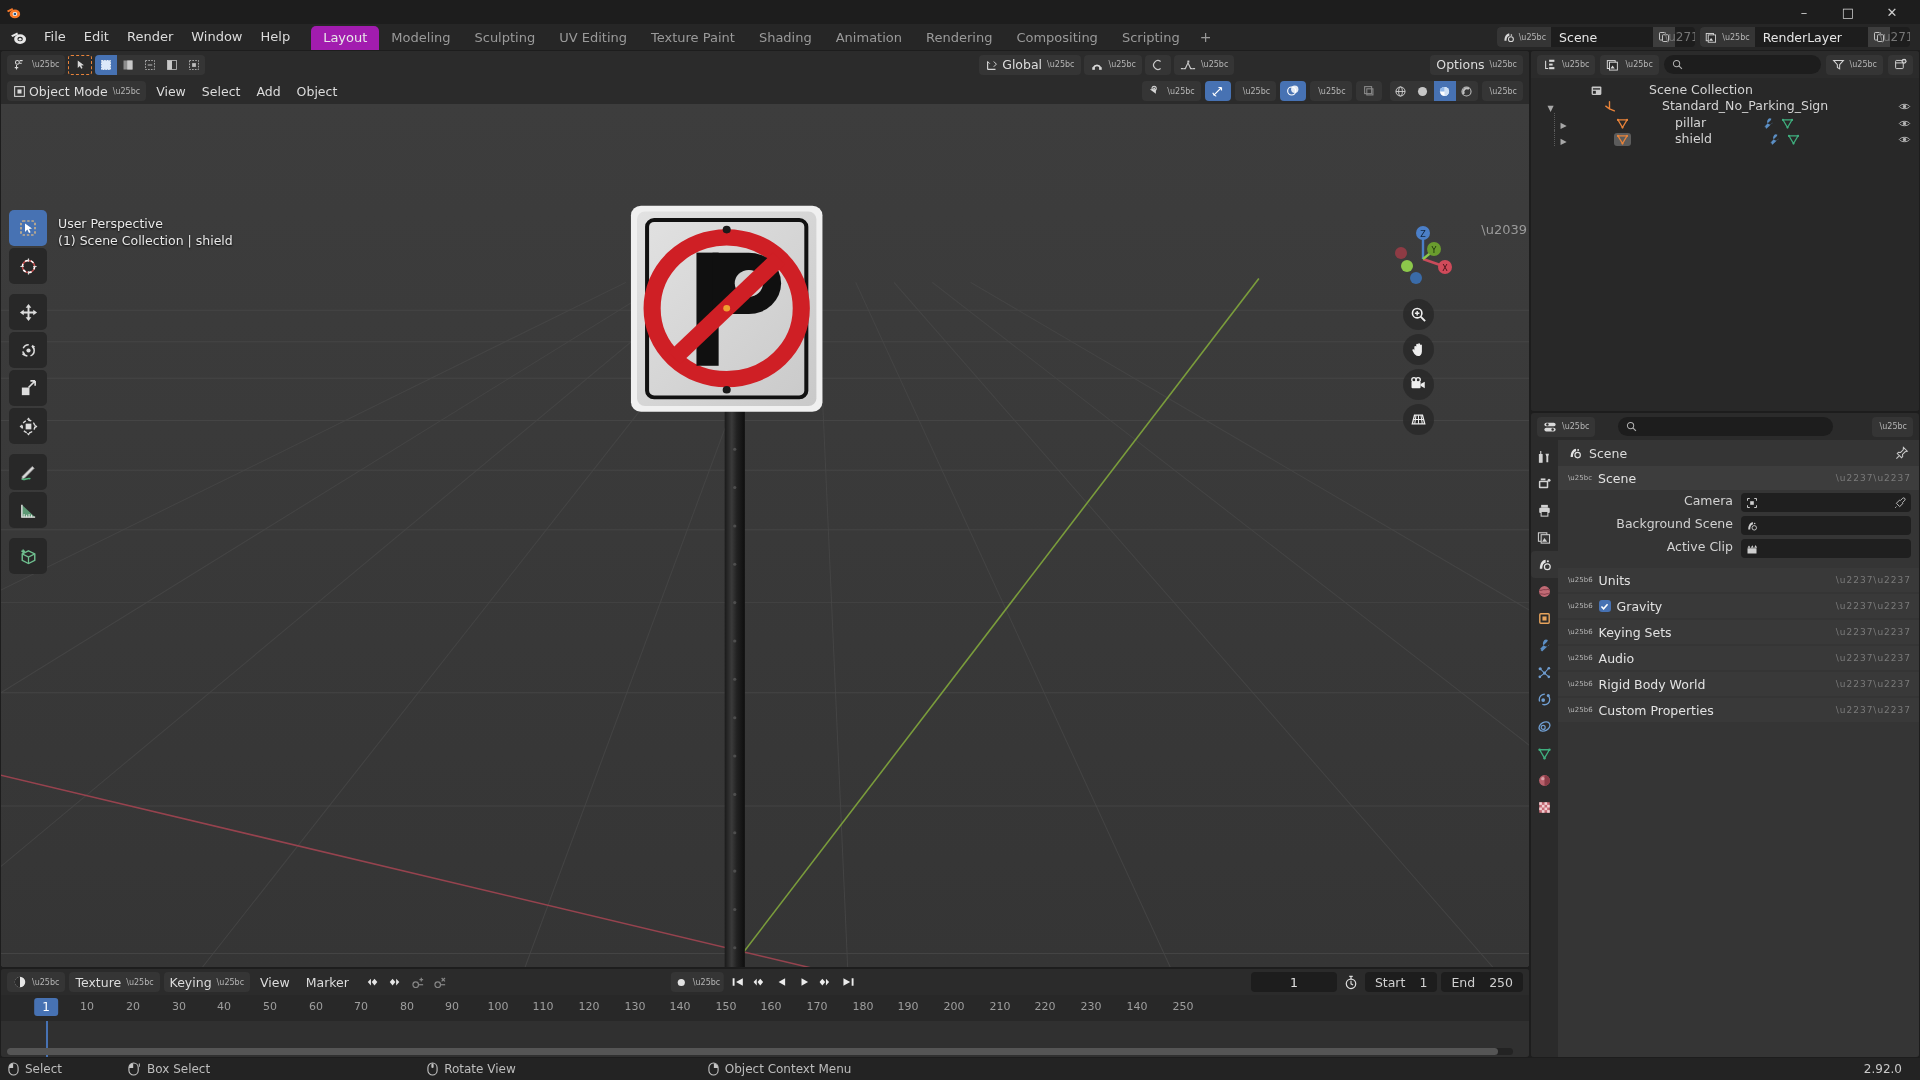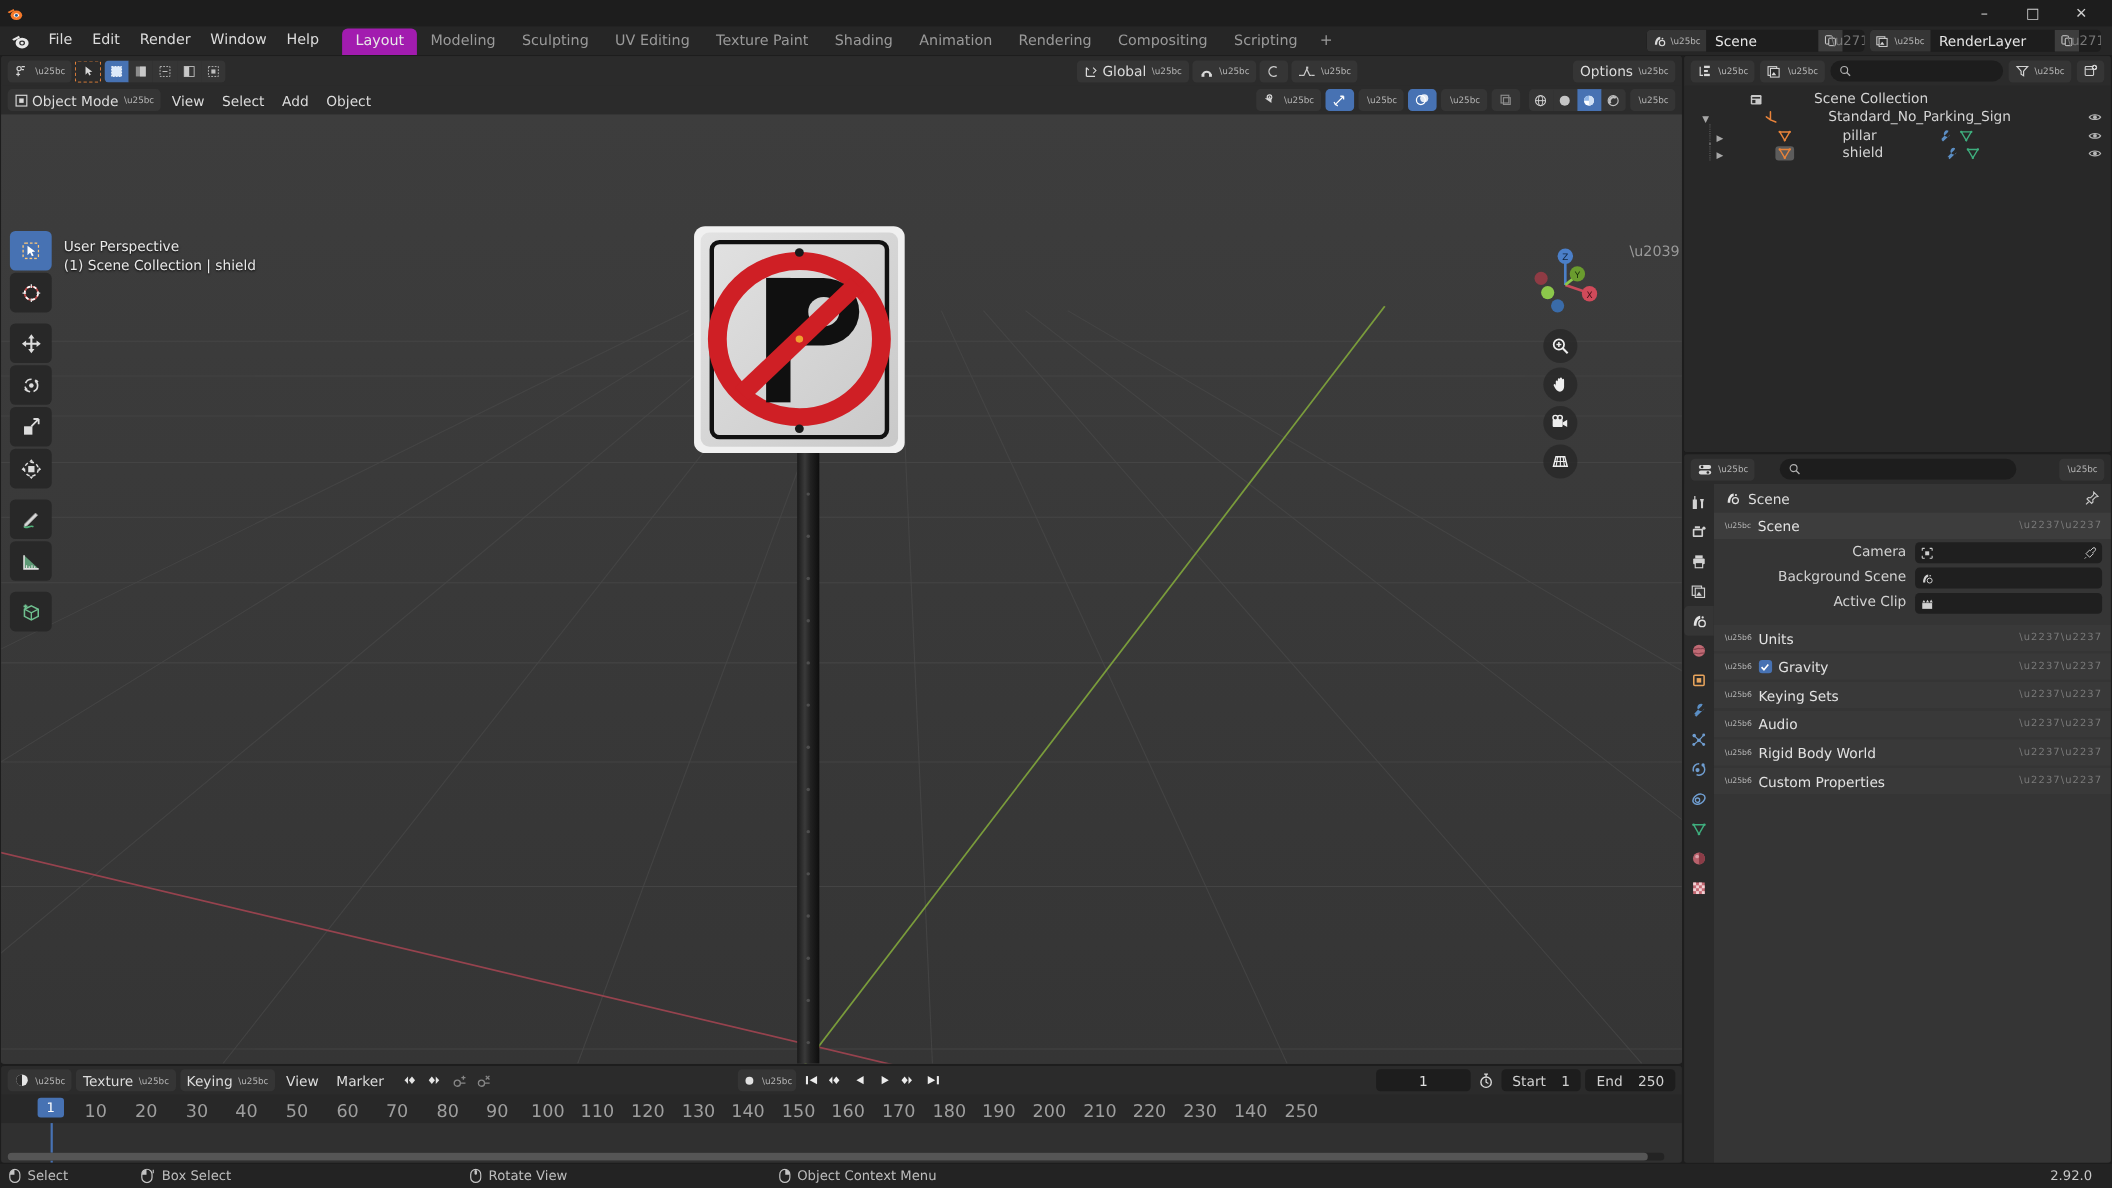--- a/index.html
+++ b/index.html
@@ -56,21 +56,21 @@
   .vp-sidearrow { position:absolute; right:2px; top:118px; color:#9a9a9a; font-size:13px; }
 
   
   .timeline { flex:0 0 88px; background:#2b2b2b; margin:1px; border-radius:3px; display:flex; flex-direction:column; overflow:hidden; position:relative; }
   .tl-header { height:26px; display:flex; align-items:center; gap:4px; padding:0 6px; background:#2b2b2b; flex:0 0 26px; }
   .tl-center { position:absolute; left:50%; transform:translateX(-50%); display:flex; align-items:center; gap:4px; }
   .tl-right { margin-left:auto; display:flex; align-items:center; gap:4px; }
   .num-field { height:20px; min-width:62px; background:#1d1d1d; border-radius:4px; display:flex; align-items:center; justify-content:center; font-size:12.5px; color:#e0e0e0; padding:0 8px; }
   .lbl-field { height:20px; background:#1d1d1d; border-radius:4px; display:flex; align-items:center; gap:14px; font-size:12.5px; color:#d0d0d0; padding:0 10px; }
   .tl-ruler { height:26px; background:#282828; position:relative; flex:0 0 26px; }
-  .tick { position:absolute; top:5px; font-size:16px; color:#9e9e9e; transform:translateX(-50%); }
+  .tick { position:absolute; top:5px; font-size:11px; color:#9e9e9e; transform:translateX(-50%); }
   .playhead-chip { position:absolute; top:3px; height:18px; background:#4772b3; color:#fff; border-radius:3px; font-size:12px; display:flex; align-items:center; justify-content:center; padding:0 8px; transform:translateX(-50%); }
   .tl-body { flex:1 1 auto; background:#303030; position:relative; }
   .playhead-line { position:absolute; top:0; bottom:0; width:2px; background:#4772b3; }
   .tl-scroll { position:absolute; left:6px; right:16px; bottom:2px; height:7px; background:#232323; border-radius:4px; }
   .tl-scroll > i { position:absolute; left:0; top:0; bottom:0; width:99%; background:#555; border-radius:4px; display:block; }
 
   
   .outliner { flex:0 0 360px; background:#2b2b2b; margin:1px; border-radius:3px; display:flex; flex-direction:column; overflow:hidden; }
   .ol-header { height:27px; display:flex; align-items:center; gap:5px; padding:0 6px; flex:0 0 27px; background:#2b2b2b; }
   .ol-search { flex:1 1 auto; height:19px; background:#1d1d1d; border-radius:10px; display:flex; align-items:center; padding:0 8px; gap:5px; }

